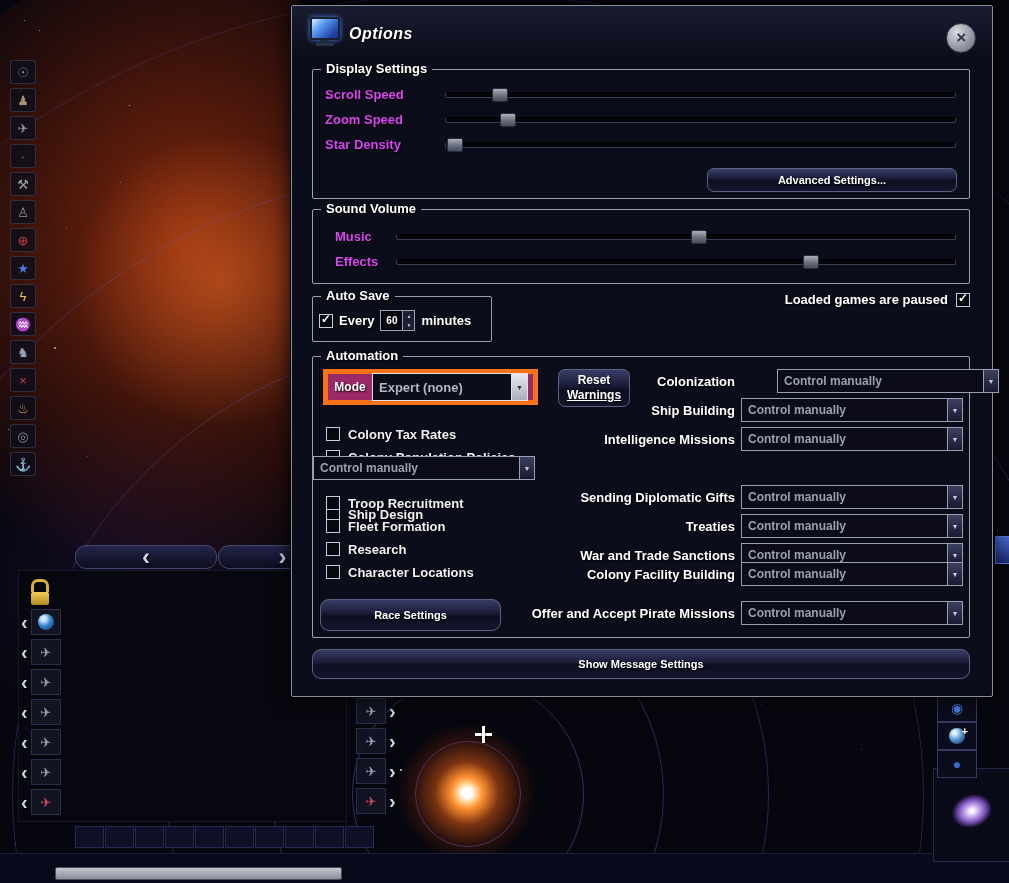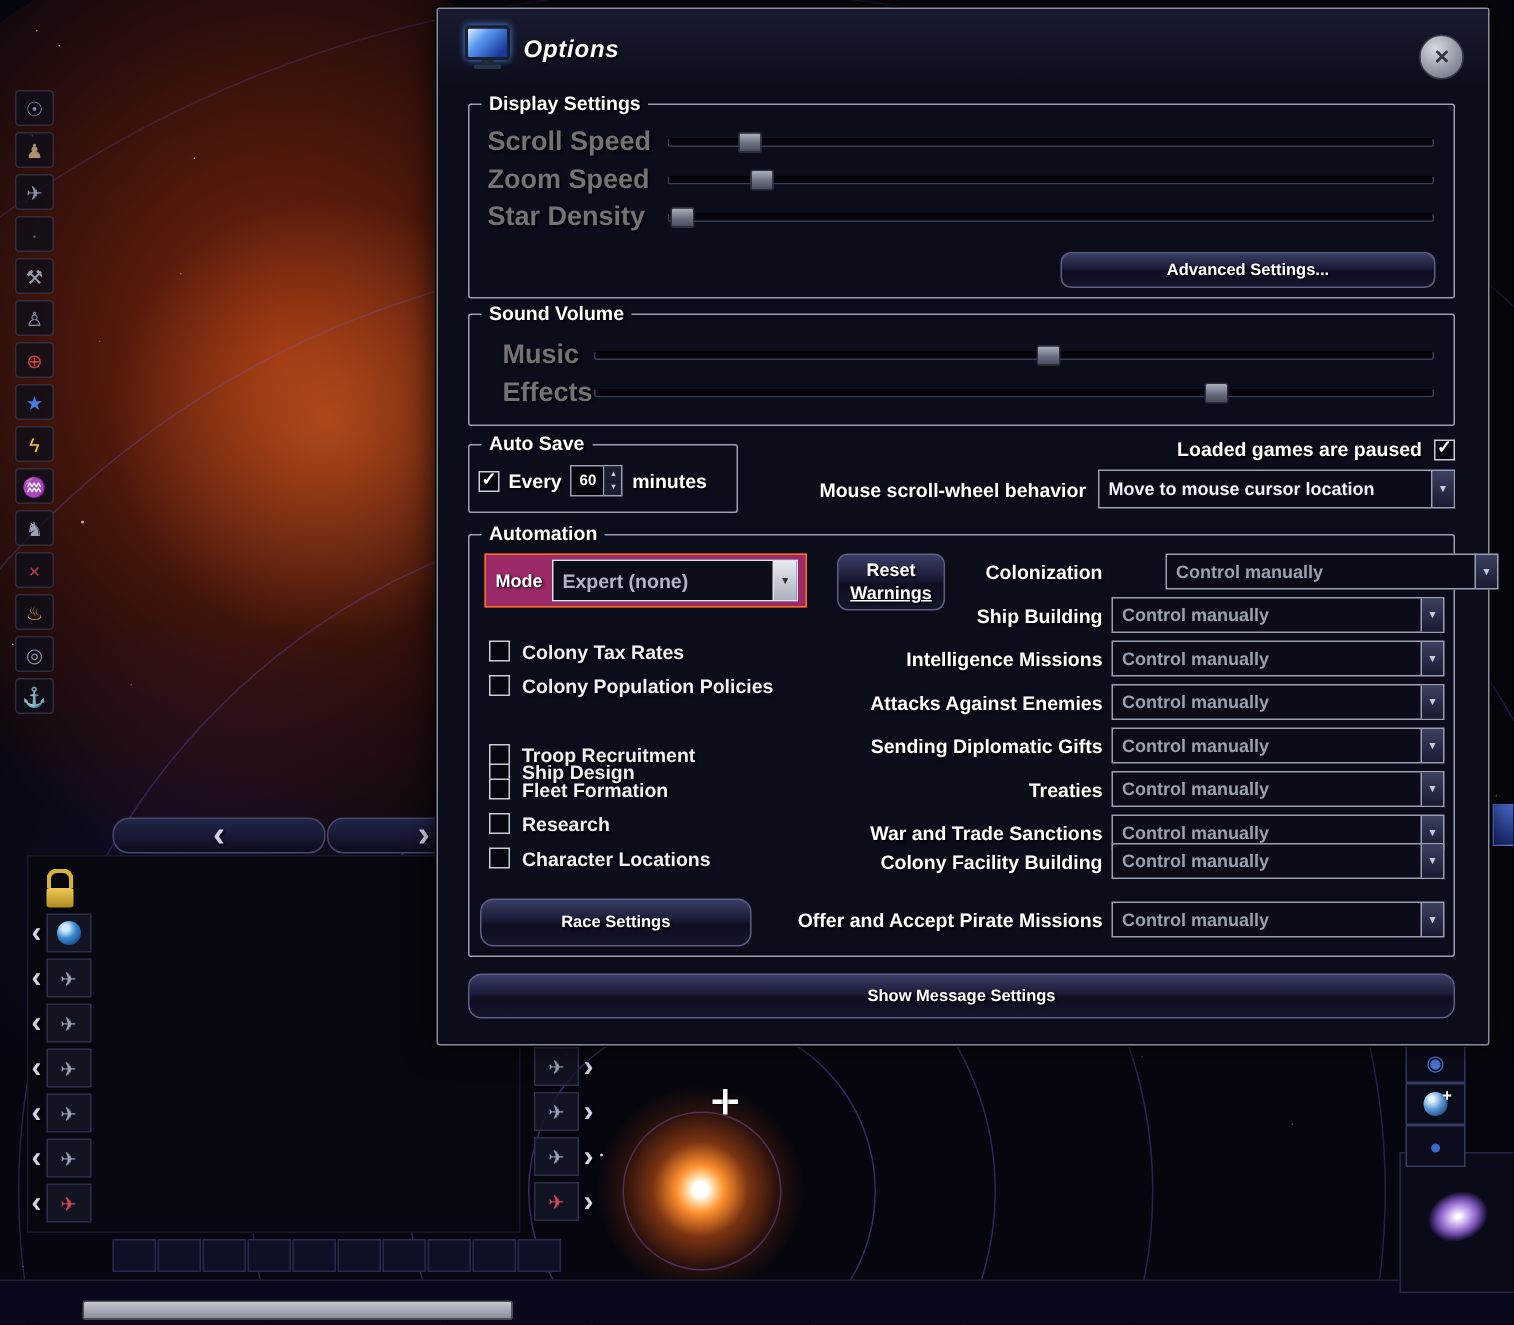--- a/index.html
+++ b/index.html
@@ -92,21 +92,21 @@
              display:flex;align-items:center;justify-content:center;}
   .close-x::after{content:"\00D7";color:#343945;font-size:17px;font-weight:bold;line-height:1;}
   .groupbox{position:absolute;border:1px solid #9aa0b4;border-radius:2px;}
   .legend{position:absolute;top:-9px;left:8px;background:#0c0d1a;padding:0 5px;
           font-size:13px;font-weight:bold;color:#fff;text-shadow:1px 1px 2px #000;white-space:nowrap;}
   #gb-display{left:20px;top:63px;width:656px;height:128px;}
   #display-sliders{position:absolute;left:0;top:12px;right:0;}
   #gb-sound{left:20px;top:203px;width:656px;height:73px;}
   #sound-sliders{position:absolute;left:0;top:14px;right:0;}
   .slider-row{display:flex;align-items:center;height:25px;}
-  .slider-label{box-sizing:border-box;font-weight:bold;font-size:18px;color:#737373;text-shadow:1px 1px 2px #000;}
+  .slider-label{box-sizing:border-box;font-weight:bold;font-size:13px;color:#d946ef;text-shadow:1px 1px 2px #000;}
   .lab-disp{width:132px;padding-left:12px;}
   .lab-snd{width:83px;padding-left:22px;}
   .slider-track{position:relative;flex:1;height:4px;margin-right:13px;background:#04040a;
                 border:1px solid #3a3e52;border-top-color:#000;border-radius:2px;}
   .slider-handle{position:absolute;top:-5px;width:14px;height:12px;margin-left:-7px;border-radius:2px;
                  background:linear-gradient(180deg,#aab0bc,#6a7080 55%,#474c5c);border:1px solid #2a2d3a;}
   .btn{display:flex;align-items:center;justify-content:center;text-align:center;
        background:linear-gradient(180deg,#3a3d66 0%,#191b36 45%,#0d0e20 55%,#14162c 100%);
        border:1px solid #5c6184;border-radius:7px;color:#fff;font-weight:bold;font-size:11px;
        text-shadow:1px 1px 2px #000;cursor:pointer;}
@@ -129,21 +129,21 @@
   #wheel-dd{width:238px;height:26px;}
   .dd-text{flex:1;padding:0 6px;display:flex;align-items:center;font-weight:bold;font-size:12px;
            white-space:nowrap;overflow:hidden;}
   .dd-text.light{color:#f0f2f8;}
   .dd-text.grey{color:#9aa0ae;}
   .dd-arrow{width:14px;border-left:1px solid #9aa0b0;background:linear-gradient(180deg,#3c4060,#181a30);
             display:flex;align-items:center;justify-content:center;flex:none;}
   .dd-arrow::after{content:"\25BC";font-size:7px;color:#c8ccd8;}
   #gb-automation{left:20px;top:350px;width:656px;height:280px;}
   .mode-wrap{position:absolute;left:10px;top:12px;width:215px;height:36px;box-sizing:border-box;
-             background:#9c2a68;border:1px solid #f97316;display:flex;align-items:center;}
+             background:#9c2a68;border:5px solid #f97316;display:flex;align-items:center;}
   .mode-label{width:44px;text-align:center;color:#fff;font-weight:bold;font-size:12px;text-shadow:1px 1px 2px #000;}
   .mode-field{flex:1;height:26px;margin-right:5px;display:flex;background:#0c0d1a;border:1px solid #dfe0ea;}
   .mode-text{flex:1;padding-left:6px;display:flex;align-items:center;color:#b4b4c4;font-weight:bold;font-size:13px;}
   .mode-arrow{width:15px;border-left:1px solid #dfe0ea;background:linear-gradient(180deg,#e8eaf0,#aab0bc);
               display:flex;align-items:center;justify-content:center;}
   .mode-arrow::after{content:"\25BC";font-size:7px;color:#333;}
   #reset-btn{position:absolute;left:245px;top:12px;width:70px;height:36px;line-height:1.25;font-size:12px;}
   #reset-btn .ul{text-decoration:underline;}
   .cb-row{position:absolute;left:13px;display:flex;align-items:center;gap:8px;height:16px;}
   .cb-label{font-weight:bold;font-size:13px;color:#f0f0f5;text-shadow:1px 1px 2px #000;white-space:nowrap;}
@@ -488,27 +488,20 @@
         </div>
         <span class="wlabel">minutes</span>
       </div>
     </div>
 
     <div id="paused-row">
       <span class="wlabel">Loaded games are paused</span>
       <div class="checkbox checked"></div>
     </div>
 
-    <div id="wheel-row">
-      <span class="wlabel">Mouse scroll-wheel behavior</span>
-      <div class="dd" id="wheel-dd">
-        <div class="dd-text light">Move to mouse cursor location</div>
-        <div class="dd-arrow"></div>
-      </div>
-    </div>
 
     <div class="groupbox" id="gb-automation">
       <span class="legend">Automation</span>
       <div class="mode-wrap">
         <div class="mode-label">Mode</div>
         <div class="mode-field">
           <div class="mode-text">Expert (none)</div>
           <div class="mode-arrow"></div>
         </div>
       </div>
@@ -564,21 +557,20 @@
             </div>
           </div>
           <div class="auto-row" style="top: 69px;">
             <div class="auto-label">Intelligence Missions</div>
             <div class="dd auto-dd">
               <div class="dd-text grey">Control manually</div>
               <div class="dd-arrow"></div>
             </div>
           </div>
           <div class="auto-row" style="top: 98px;">
-            <div class="auto-label">Attacks Against Enemies</div>
             <div class="dd auto-dd">
               <div class="dd-text grey">Control manually</div>
               <div class="dd-arrow"></div>
             </div>
           </div>
           <div class="auto-row" style="top: 127px;">
             <div class="auto-label">Sending Diplomatic Gifts</div>
             <div class="dd auto-dd">
               <div class="dd-text grey">Control manually</div>
               <div class="dd-arrow"></div>

